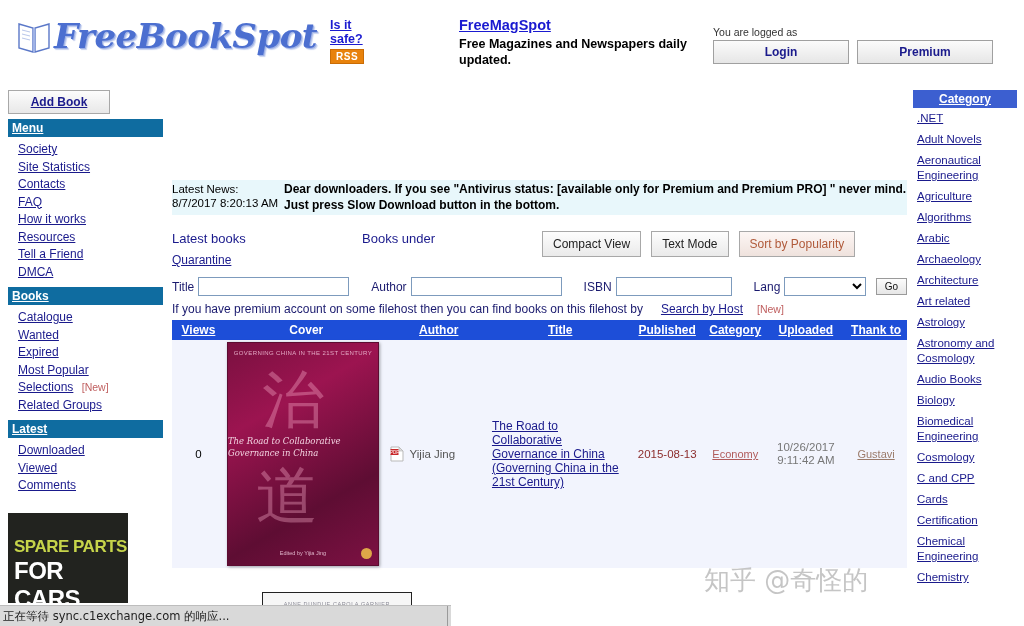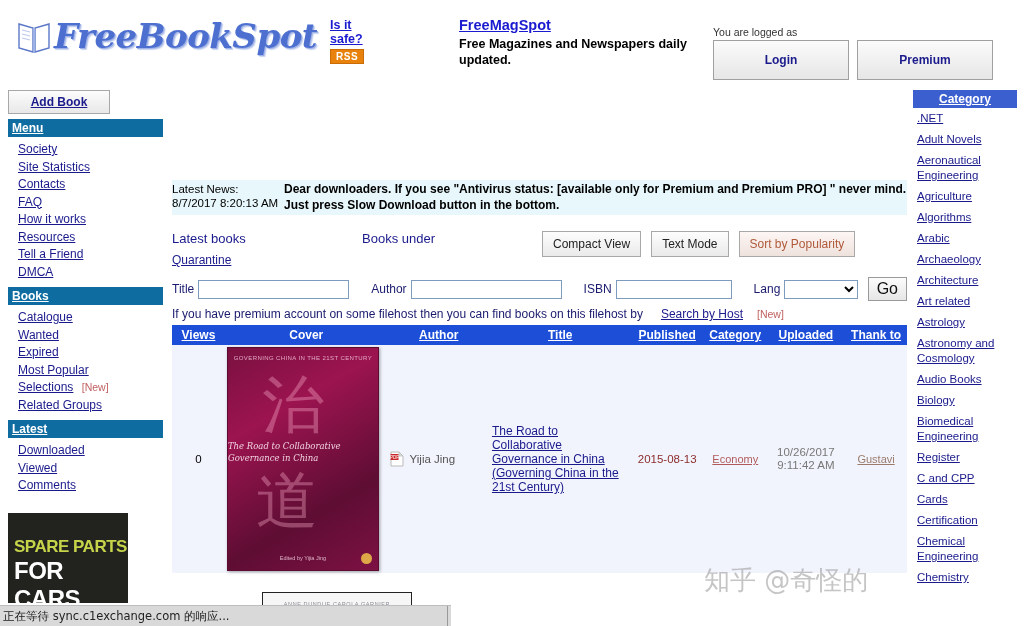--- a/index.html
+++ b/index.html
@@ -37,21 +37,21 @@
   .magspot{position:absolute;left:459px;top:17px;width:240px;}
   .magspot-title{color:#1a1ad0;font-size:14.5px;font-weight:bold;text-decoration:underline;display:block;}
   .magspot-sub{color:#000;font-size:12.5px;font-weight:bold;line-height:16px;margin-top:3px;}
   .loginbox{position:absolute;left:713px;top:26px;width:280px;}
   .logged-as{font-size:10.5px;color:#333;margin-bottom:2px;}
   .auth-row{display:flex;gap:8px;}
   .btn{
     background:linear-gradient(#fbfbfb,#e6e6e6);
     border:1px solid #a0a0a0;
     color:#1a1a8c;font-size:12px;font-weight:bold;
-    padding:12px 0;text-align:center;cursor:pointer;
+    padding:4px 0;text-align:center;cursor:pointer;
   }
   .btn-login{width:136px;}
   .btn-register{width:136px;}
 
   
   .left-col{position:absolute;left:8px;top:90px;width:155px;}
   .addbook{
     display:block;width:100px;text-align:center;
     background:linear-gradient(#fcfcfc,#e8e8e8);
     border:1px solid #a8a8a8;color:#1a1a8c;font-weight:bold;font-size:12px;
@@ -94,21 +94,21 @@
   .searchrow input[type=text]{
     border:1px solid #7d9bbd;height:17px;font-size:12px;padding:0 2px;
     background:#fff;
   }
   .in-title{width:145px;margin-right:22px;}
   .in-author{width:145px;margin-right:22px;}
   .in-isbn{width:110px;margin-right:22px;}
   .in-lang{width:88px;height:19px;font-size:12px;border:1px solid #7d9bbd;background:#fff;margin-right:10px;}
   .gobtn{
     background:linear-gradient(#fcfcfc,#e6e6e6);border:1px solid #9a9a9a;
-    font-size:16px;padding:2px 8px;cursor:pointer;color:#111;
+    font-size:10px;padding:2px 8px;cursor:pointer;color:#111;
   }
   .premium-line{margin-top:6px;font-size:12px;color:#1a1a6e;display:flex;align-items:center;}
   .premium-line a{color:#1a1a8c;margin-left:18px;}
   .premium-line .tag-new{margin-left:14px;}
 
   
   .tbl{margin-top:4px;width:735px;border-collapse:collapse;}
   .tbl thead th{
     background:#1d4ed8;color:#fff;font-size:12px;font-weight:bold;
     padding:3px 2px;text-align:center;
@@ -368,21 +368,21 @@
       <li><a href="#">Algorithms</a></li>
       <li><a href="#">Arabic</a></li>
       <li><a href="#">Archaeology</a></li>
       <li><a href="#">Architecture</a></li>
       <li><a href="#">Art related</a></li>
       <li><a href="#">Astrology</a></li>
       <li><a href="#">Astronomy and Cosmology</a></li>
       <li><a href="#">Audio Books</a></li>
       <li><a href="#">Biology</a></li>
       <li><a href="#">Biomedical Engineering</a></li>
-      <li><a href="#">Register</a></li>
+      <li><a href="#">Cosmology</a></li>
       <li><a href="#">C and CPP</a></li>
       <li><a href="#">Cards</a></li>
       <li><a href="#">Certification</a></li>
       <li><a href="#">Chemical Engineering</a></li>
       <li><a href="#">Chemistry</a></li>
     </ul>
   </div>
 
   <div class="watermark">知乎 @奇怪的</div>
   <div class="statusbar">正在等待 sync.c1exchange.com 的响应...</div>

